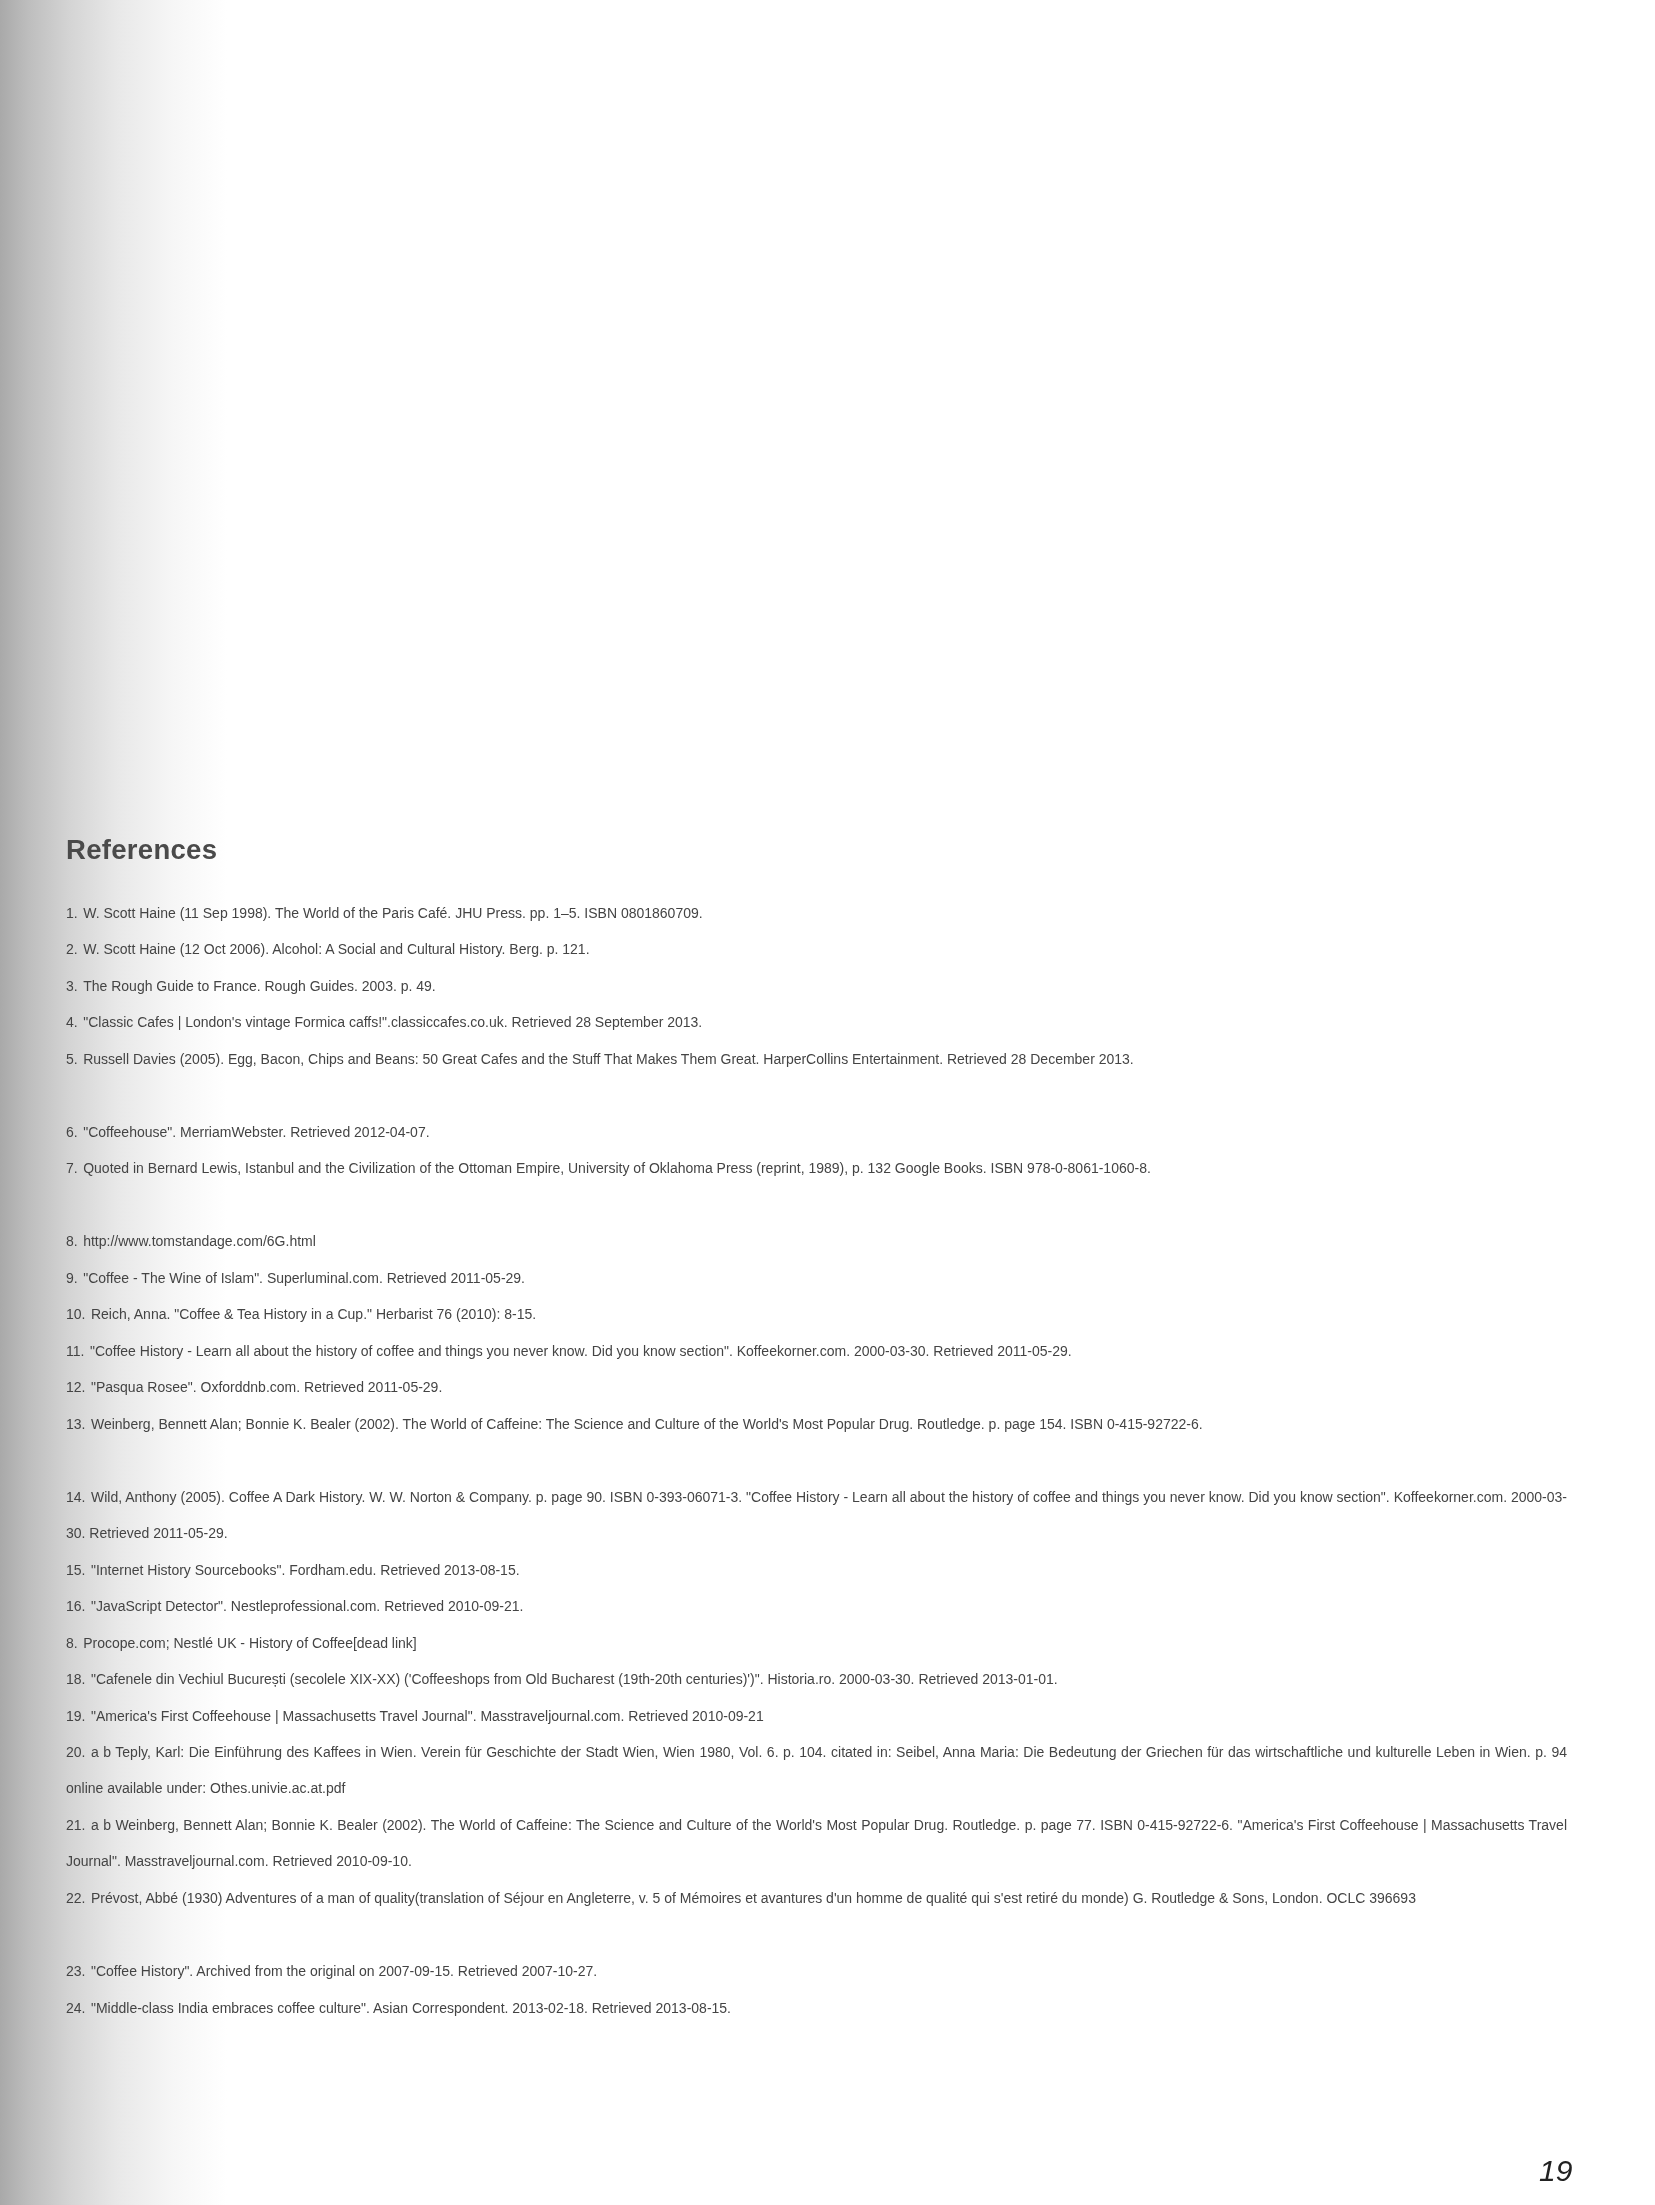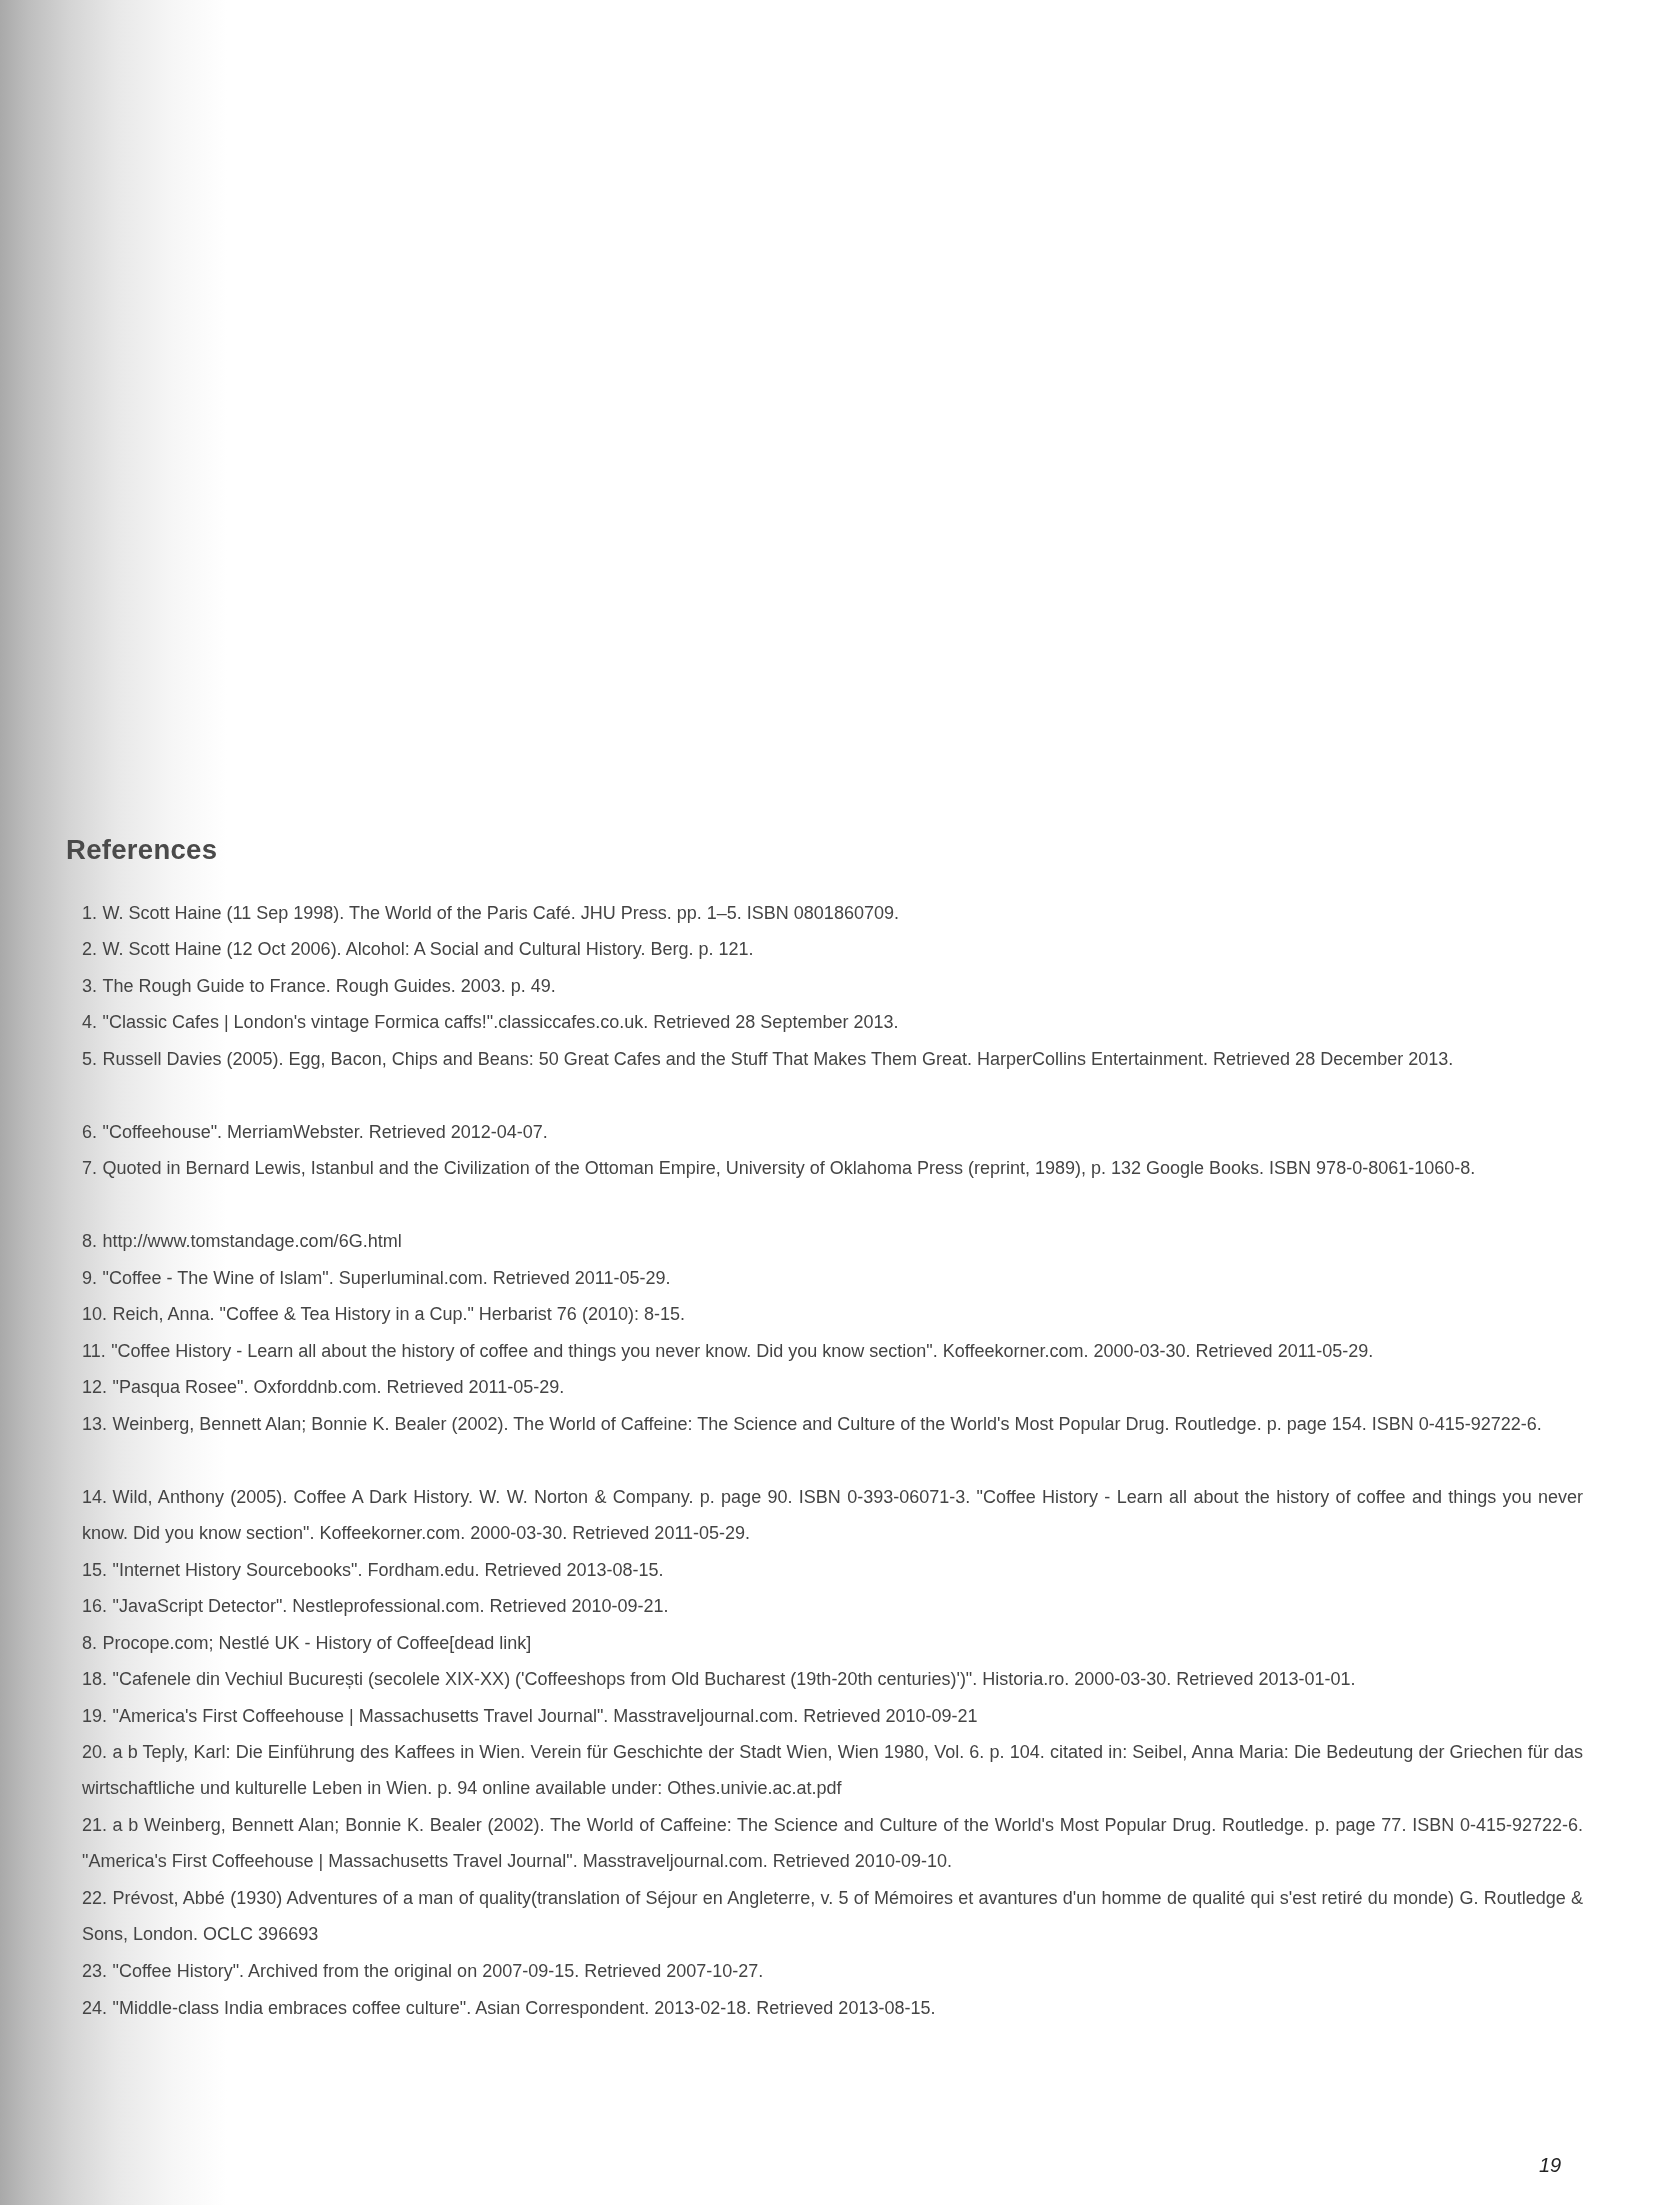--- a/index.html
+++ b/index.html
@@ -15,28 +15,28 @@
     }
     .page {
       position: absolute; left: 0; top: 0; width: 1309px; height: 2205px;
     }
     .heading {
       position: absolute; left: 66px; top: 834px;
       font-size: 27.5px; font-weight: bold; color: #4a4a4a; letter-spacing: 0.3px;
     }
     .ref-list { position: absolute; left: 66px; top: 895px; width: 1501px; }
     .ref {
-      position: absolute; left: 16px; width: 1501px;
-      font-size: 18px; line-height: 36px; color: #444;
+      position: absolute; left: 0; width: 1501px;
+      font-size: 14px; line-height: 36px; color: #444;
       text-align: justify;
     }
     .ref .num { margin-right: 5.5px; }
     .page-number {
       position: absolute; left: 1539px; top: 2154px;
-      font-size: 20px; font-style: italic; color: #222;
+      font-size: 30px; font-style: italic; color: #222;
     }
   </style>
 </head>
 <body>
 
 <div class="scan-shadow"></div>
 
 <div class="page">
   <div class="heading">References</div>
 

